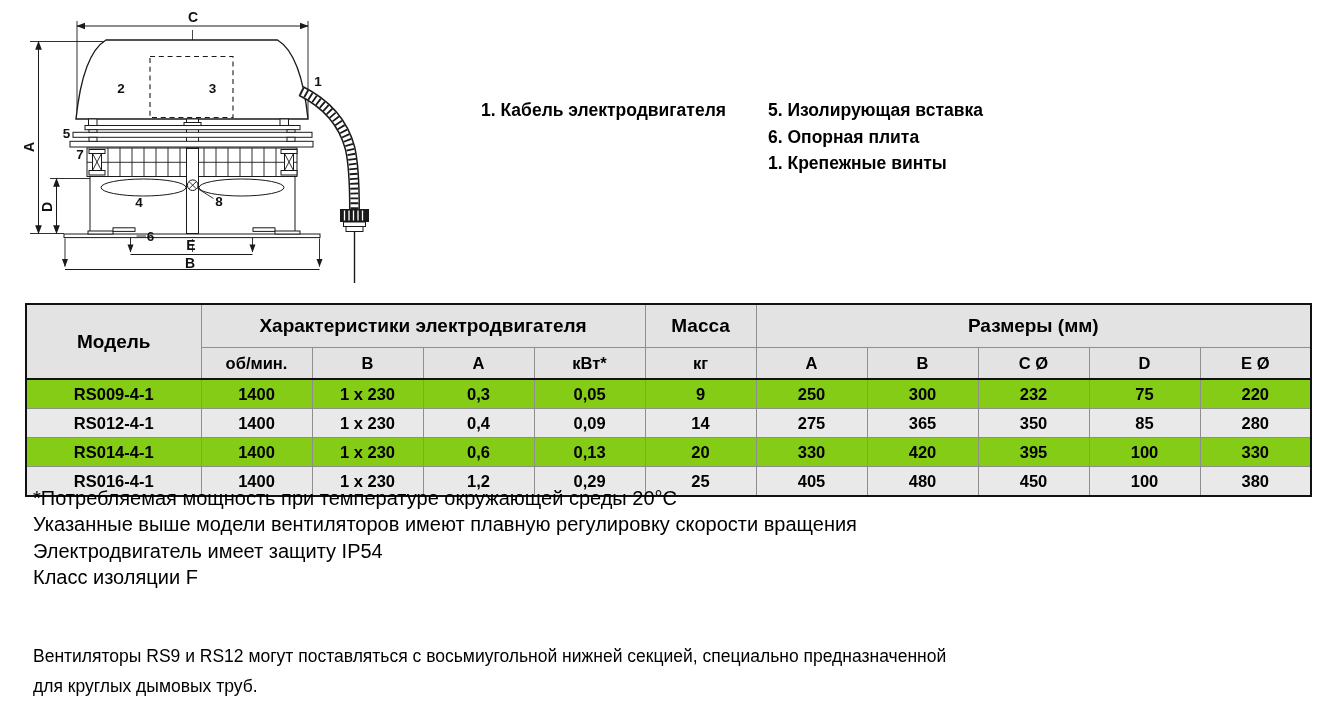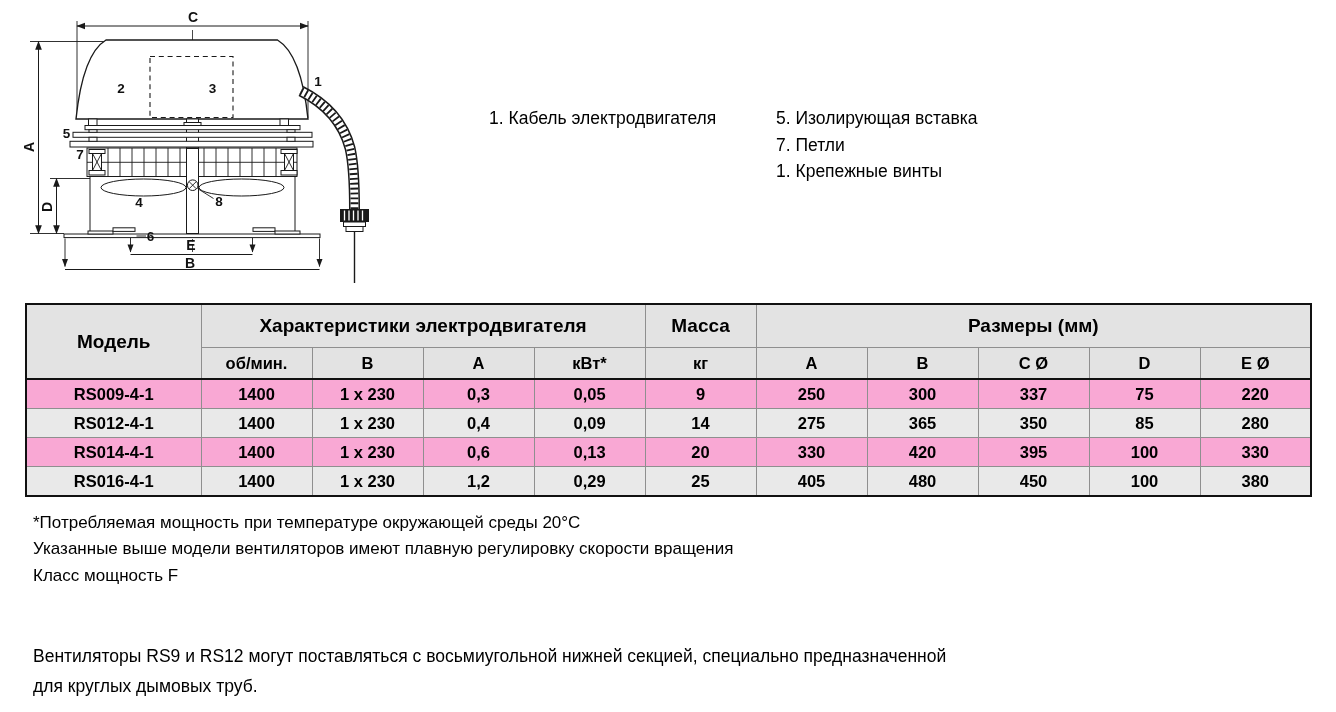--- a/index.html
+++ b/index.html
@@ -13,39 +13,39 @@
   #drawing{left:0;top:0;width:420px;height:300px}
   .dln{stroke:#1a1a1a;stroke-width:1;fill:none}
   .ext{stroke:#1a1a1a;stroke-width:0.9;fill:none}
   .out{stroke:#1a1a1a;stroke-width:1.4;fill:#fff}
   .thn{stroke:#1a1a1a;stroke-width:1;fill:#fff}
   .nof{fill:none;stroke:#1a1a1a;stroke-width:1.1}
   text.dim{font-family:"Liberation Sans",sans-serif;font-weight:700;font-size:14px;fill:#111;text-anchor:middle}
   text.pn{font-family:"Liberation Sans",sans-serif;font-weight:700;font-size:13.5px;fill:#111;text-anchor:middle}
 
   
-  .legend-col{position:absolute;top:97px;margin:8px;padding:0;list-style:none;
-    font-size:17.5px;font-weight:400;line-height:26.6px;white-space:nowrap}
+  .legend-col{position:absolute;top:97px;margin:0;padding:0;list-style:none;
+    font-size:17.5px;font-weight:700;line-height:26.6px;white-space:nowrap}
   #legend-col-1{left:481px}
   #legend-col-2{left:768px}
 
   
   #spec-table{position:absolute;left:25px;top:303px;width:1285px;border-collapse:collapse;
-    table-layout:fixed;background:#f9a8d4;border:2.5px solid #111}
+    table-layout:fixed;background:#84cc16;border:2.5px solid #111}
   #spec-table th,#spec-table td{border:1px solid #8f8f8f;text-align:center;vertical-align:middle;padding:0}
   #spec-table thead th{background:#e3e3e3}
   #spec-table tr.h1 th{height:42px;font-size:19px;font-weight:700}
   #spec-table tr.h2 th{height:30px;font-size:16.5px;font-weight:700}
   #spec-table th.model{font-size:20px;font-weight:700}
   #spec-table tbody td{height:28px;font-size:16.5px;font-weight:700}
   #spec-table tbody tr:nth-child(even){background:#e9e9e9}
   #spec-table tbody tr:first-child td{border-top:2.5px solid #111}
 
   
-  #notes{left:33px;top:510px;font-size:17px;line-height:26.3px}
+  #notes{left:33px;top:485px;font-size:20px;line-height:26.3px}
   #footer-paragraph{left:33px;top:641px;font-size:17.5px;line-height:30px;white-space:pre-line}
 </style>
 </head>
 <body>
 
 <svg id="drawing" class="abs" viewBox="0 0 420 300">
   <defs>
     <marker id="arw" markerWidth="9" markerHeight="9" viewBox="0 0 10 10" refX="9.3" refY="5" orient="auto-start-reverse">
       <path d="M0,1.3 L10,5 L0,8.7 Z" fill="#1a1a1a"></path>
     </marker>
@@ -146,21 +146,21 @@
   <text class="pn" x="150.5" y="240.5">6</text>
   <text class="pn" x="80" y="158.5">7</text>
   <text class="pn" x="219" y="205.5">8</text>
 </svg>
 
 <ul id="legend-col-1" class="legend-col">
   <li>1. Кабель электродвигателя</li>
 </ul>
 <ul id="legend-col-2" class="legend-col">
   <li>5. Изолирующая вставка</li>
-  <li>7. Петли</li>
+  <li>6. Опорная плита</li>
   <li>1. Крепежные винты</li>
 </ul>
 
 <table id="spec-table">
   <colgroup>
     <col style="width:175px">
     <col style="width:111px">
       <col style="width:111px">
       <col style="width:111px">
       <col style="width:111px">
@@ -194,21 +194,21 @@
   <tbody>
     <tr>
       <td>RS009-4-1</td>
       <td>1400</td>
       <td>1 x 230</td>
       <td>0,3</td>
       <td>0,05</td>
       <td>9</td>
       <td>250</td>
       <td>300</td>
-      <td>337</td>
+      <td>232</td>
       <td>75</td>
       <td>220</td>
     </tr>
     <tr>
       <td>RS012-4-1</td>
       <td>1400</td>
       <td>1 x 230</td>
       <td>0,4</td>
       <td>0,09</td>
       <td>14</td>
@@ -243,17 +243,18 @@
       <td>450</td>
       <td>100</td>
       <td>380</td>
     </tr>
   </tbody>
 </table>
 
 <div id="notes" class="abs">
   <div>*Потребляемая мощность при температуре окружающей среды 20°C</div>
   <div>Указанные выше модели вентиляторов имеют плавную регулировку скорости вращения</div>
-  <div>Класс мощность F</div>
+  <div>Электродвигатель имеет защиту IP54</div>
+  <div>Класс изоляции F</div>
 </div>
 
 <div id="footer-paragraph" class="abs">Вентиляторы RS9 и RS12 могут поставляться с восьмиугольной нижней секцией, специально предназначенной
 для круглых дымовых труб.</div>
 
 </body></html>

